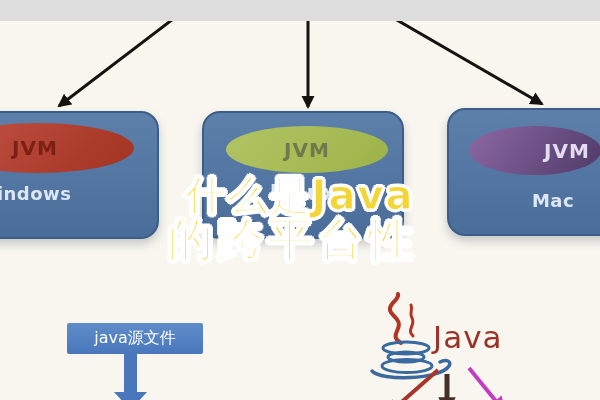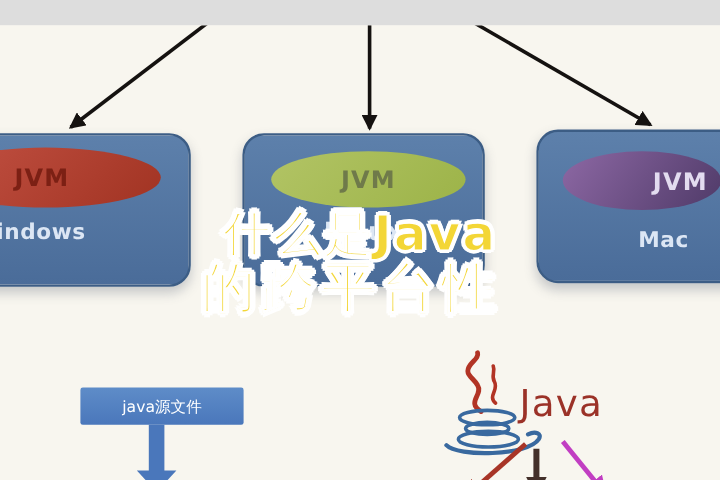--- a/index.html
+++ b/index.html
@@ -58,21 +58,21 @@
       -3px 0 0 #fff, 3px 0 0 #fff, 0 -3px 0 #fff, 0 3px 0 #fff;
     -webkit-text-stroke:1px #fff;
     line-height:1.0;
   }
   #title-line1{font-size:40px;letter-spacing:2px;}
   #title-line2{font-size:45px;letter-spacing:5px;margin-top:2px;margin-left:-14px;}
   
   #flow-step1{
     position:absolute;left:67px;top:302px;width:136px;height:31px;
     background:linear-gradient(180deg,var(--flow-blue-1),var(--flow-blue-2));
-    color:#fff;font-size:13px;display:flex;align-items:center;justify-content:center;
+    color:#fff;font-size:16px;display:flex;align-items:center;justify-content:center;
     border-radius:2px;
   }
   #flow-step2{
     position:absolute;left:67px;top:388px;width:137px;height:12px;
     background:linear-gradient(180deg,var(--flow-dark),var(--flow-blue-2));
     border-radius:2px 2px 0 0;
   }
   
   #java-brand{
     position:absolute;left:433px;top:298px;z-index:3;

